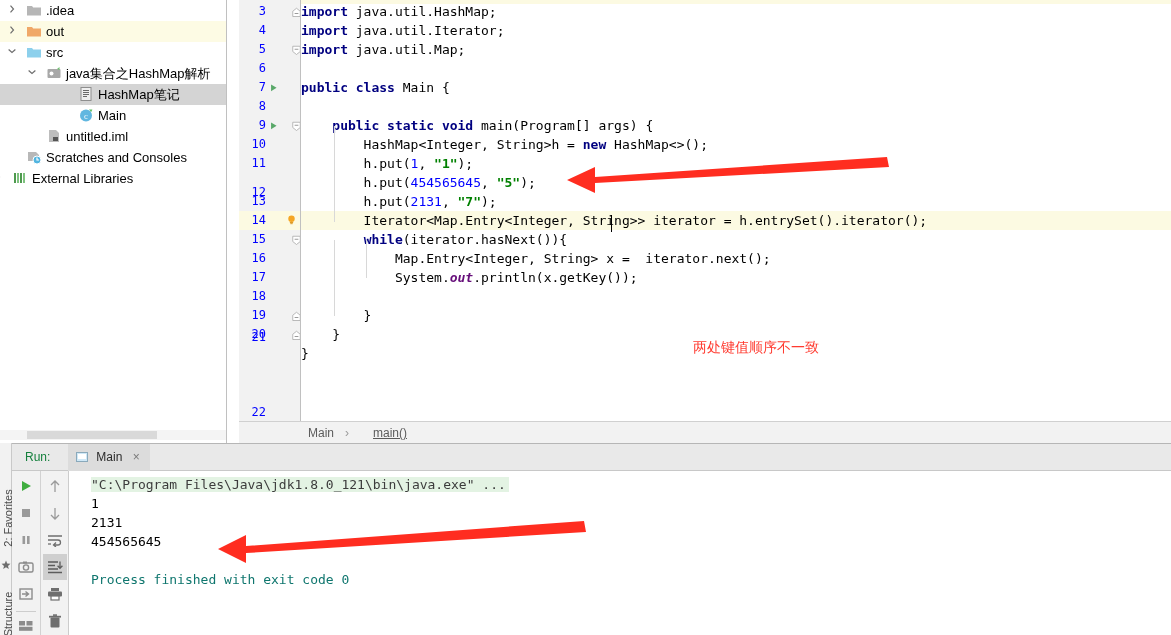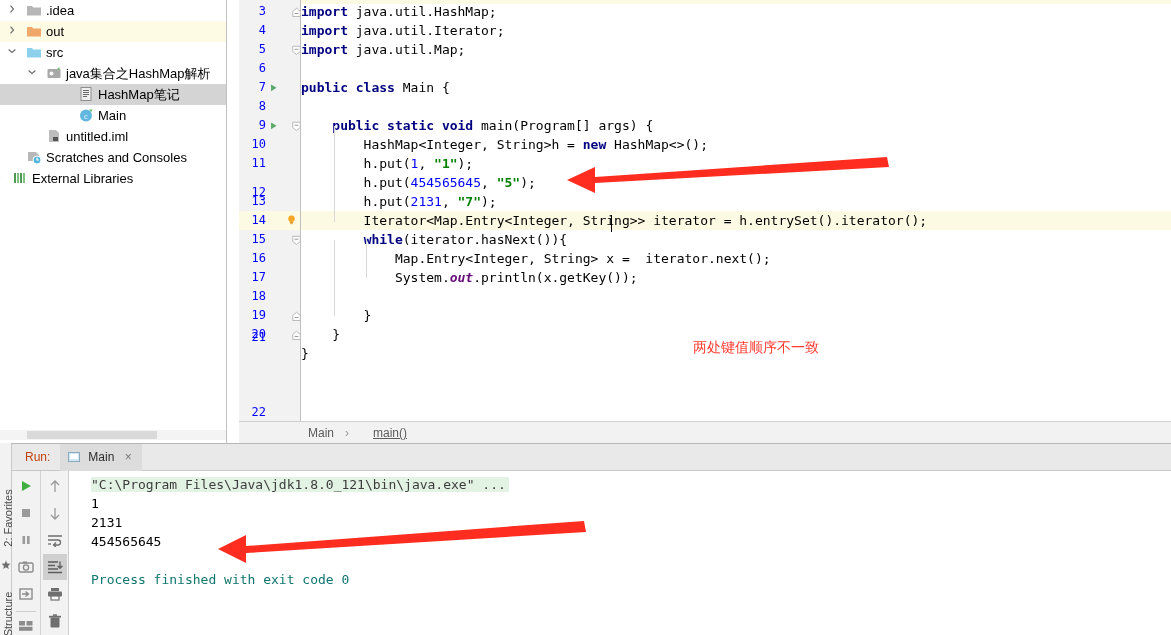--- a/index.html
+++ b/index.html
@@ -109,24 +109,24 @@
   .run-window {
     position: absolute; left: 12px; top: 443px; width: 1159px; height: 192px;
     background: #ffffff; border-top: 1px solid #b6b6b6;
   }
   .run-tabbar {
     position: absolute; left: 0; top: 0; width: 1159px; height: 27px;
     background: #e9e9e9; border-bottom: 1px solid #c8c8c8;
   }
   .run-label {
     position: absolute; left: 13px; top: 6px;
-    font-size: 12px; color: #c2410c;
+    font-size: 12px; color: #15803d;
   }
   .run-tab {
-    position: absolute; left: 48px; top: 0; height: 27px;
+    position: absolute; left: 56px; top: 0; height: 27px;
     background: #dcdcdc; padding: 0 10px 0 8px;
     font-size: 12px; color: #2b2b2b; line-height: 27px;
   }
   .run-tab .tabicon { display: inline-block; vertical-align: -2px; margin-right: 5px; }
   .run-tab .tabclose { color: #7a7a7a; margin-left: 7px; font-size: 12px; }
 
   .run-toolbar {
     position: absolute; left: 0; top: 27px; width: 57px; height: 165px;
     background: #f2f2f2; border-right: 1px solid #cccccc;
   }

